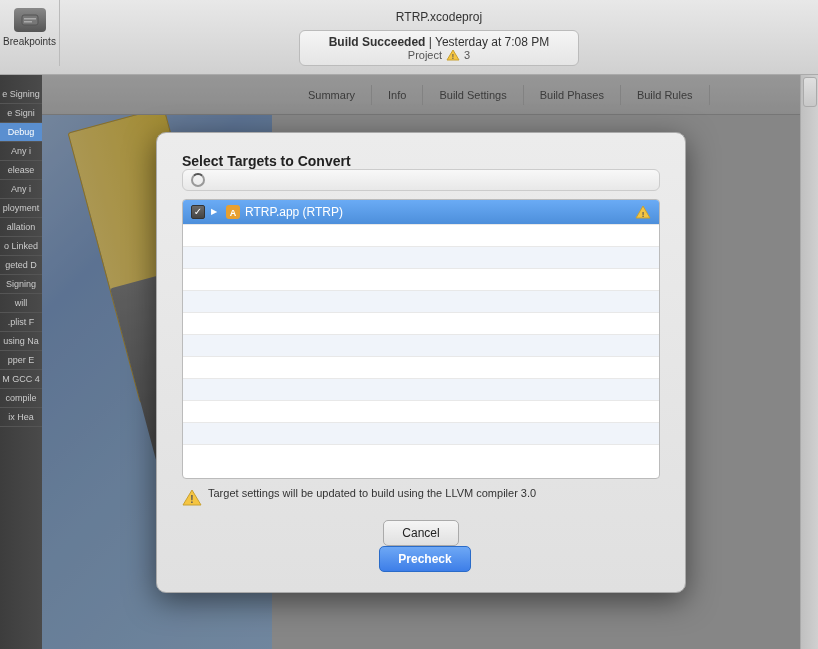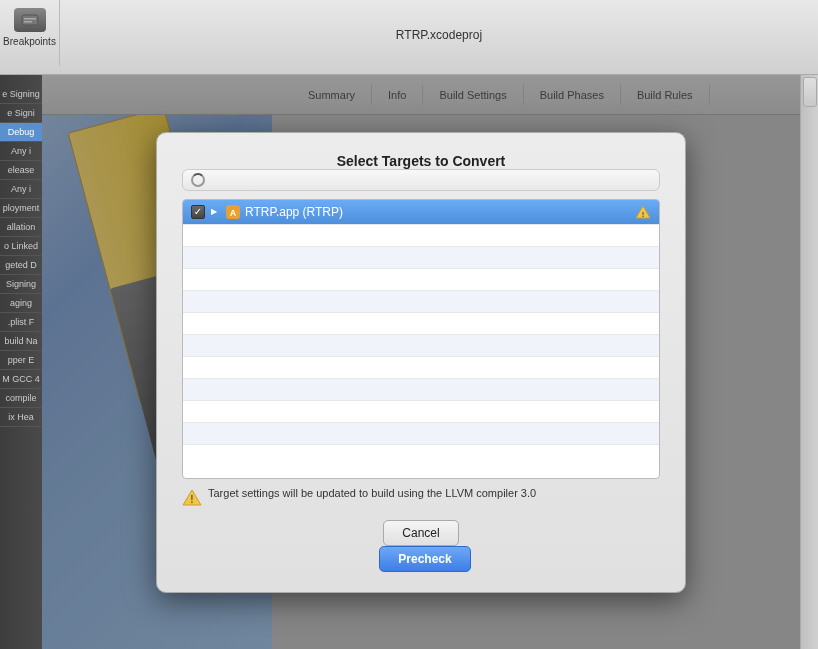--- a/index.html
+++ b/index.html
@@ -228,21 +228,21 @@
       box-shadow: 0 8px 30px rgba(0,0,0,0.5);
       width: 530px;
       padding: 20px 25px 20px 25px;
       position: relative;
     }
 
     .modal-title {
       font-size: 14px;
       font-weight: bold;
       color: #222;
-      text-align: center;
+      text-align: left;
       margin-bottom: 0;
     }
 
     
     .progress-area {
       background: linear-gradient(to bottom, #f8f8f8, #e8e8e8);
       border: 1px solid #ccc;
       border-radius: 6px;
       height: 22px;
       display: flex;
@@ -437,41 +437,56 @@
       <svg viewBox="0 0 18 14" fill="none">
         <rect x="1" y="2" width="16" height="10" rx="2" fill="#777" stroke="#555" stroke-width="1"></rect>
         <rect x="3" y="5" width="12" height="1.5" fill="#aaa"></rect>
         <rect x="3" y="8" width="8" height="1.5" fill="#aaa"></rect>
       </svg>
     </div>
     <span class="breakpoints-label">Breakpoints</span>
   </div>
   <div class="title-area">
     <div class="window-title">RTRP.xcodeproj</div>
+    <div class="build-status-box">
+      <div class="build-status-line1">
+        <span class="succeeded">Build Succeeded</span>
+        <span> | </span>
+        <span>Yesterday at 7:08 PM</span>
+      </div>
+      <div class="build-status-line2">
+        <span>Project</span>
+        <svg class="warning-triangle-small" viewBox="0 0 14 12">
+          <polygon points="7,1 13,11 1,11" fill="#f5c542" stroke="#c8a030" stroke-width="1"></polygon>
+          <text x="7" y="10" text-anchor="middle" font-size="7" fill="#555" font-weight="bold">!</text>
+        </svg>
+        <span>3</span>
+      </div>
+    </div>
   </div>
 </div>
 
 <div class="main-area">
 
   <div class="sidebar">
     <div class="sidebar-items">
       <div class="sidebar-item">e Signing</div>
       <div class="sidebar-item">e Signi</div>
       <div class="sidebar-item active">Debug</div>
       <div class="sidebar-item">Any i</div>
       <div class="sidebar-item">elease</div>
       <div class="sidebar-item">Any i</div>
       <div class="sidebar-item">ployment</div>
       <div class="sidebar-item">allation</div>
       <div class="sidebar-item">o Linked</div>
       <div class="sidebar-item">geted D</div>
       <div class="sidebar-item">Signing</div>
-      <div class="sidebar-item">aging</div>
+      <div class="sidebar-item">will</div>
       <div class="sidebar-item">.plist F</div>
-      <div class="sidebar-item">build Na</div>
+      <div class="sidebar-item">using Na</div>
       <div class="sidebar-item">pper E</div>
       <div class="sidebar-item">M GCC 4</div>
       <div class="sidebar-item">compile</div>
       <div class="sidebar-item">ix Hea</div>
     </div>
   </div>
 
   <div class="content-area">
 
     <div class="blueprint-bg"></div>

